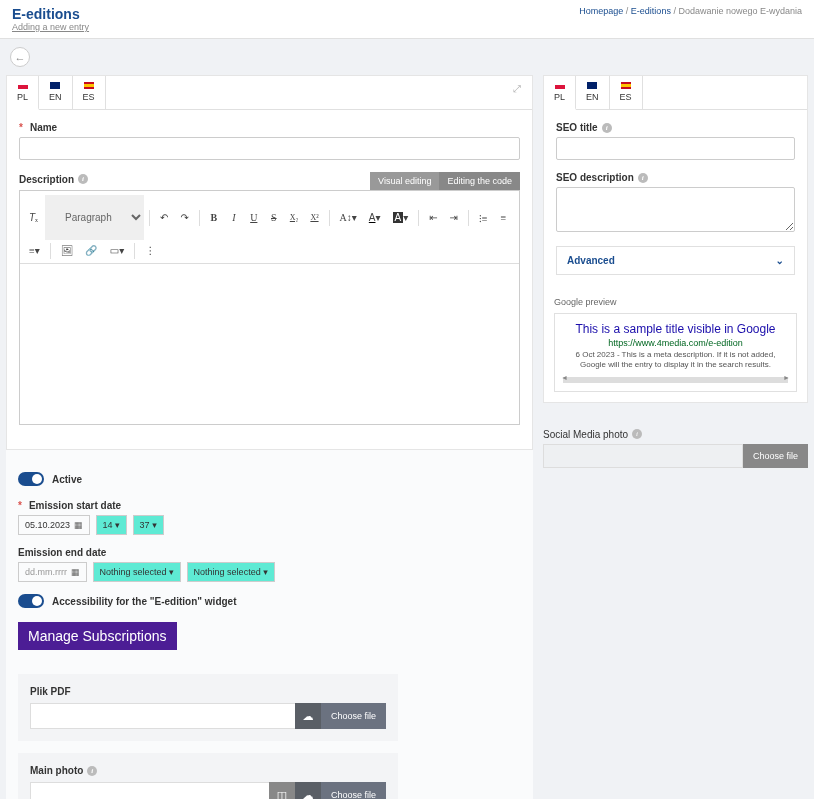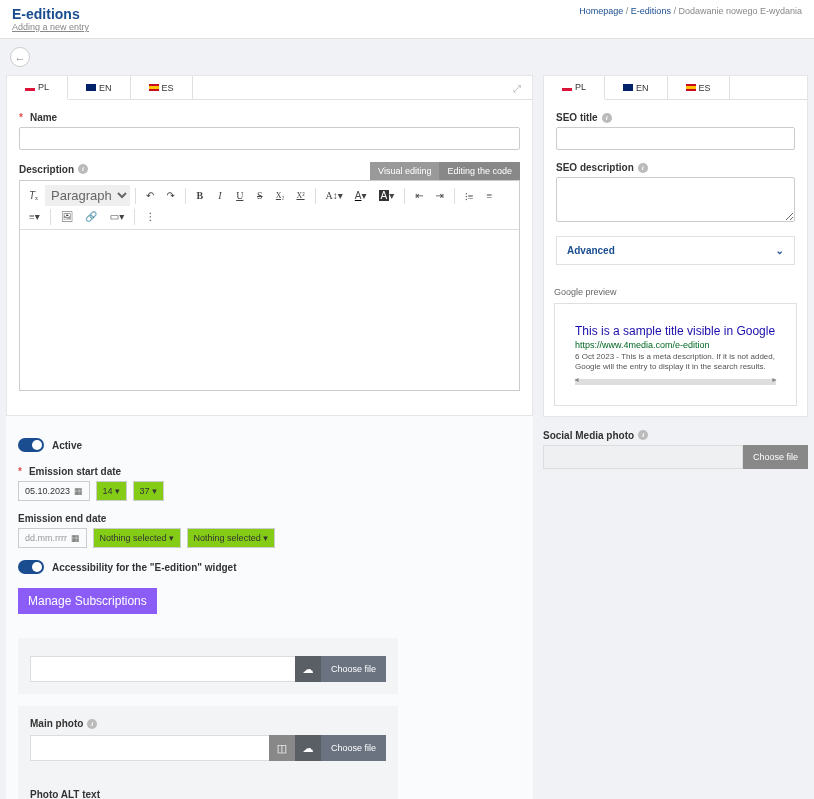--- a/index.html
+++ b/index.html
@@ -9,21 +9,21 @@
 .header-left .sub { font-size: 9px; color: #888; }
 .breadcrumb { font-size: 9px; color: #888; }
 .breadcrumb a { color: #1a4d8f; text-decoration: none; }
 .back-row { padding: 8px 10px; }
 .back-btn { width: 20px; height: 20px; border-radius: 50%; border: 1px solid #ccc; background: #fff; display: inline-flex; align-items: center; justify-content: center; cursor: pointer; color: #888; font-size: 11px; }
 .container { display: flex; gap: 10px; padding: 0 6px 10px; }
 .left-col { flex: 1; background: #fafbfc; }
 .right-col { width: 265px; }
 .panel { background: #fff; border: 1px solid #e5e5e5; margin-bottom: 10px; }
 .tabs { display: flex; border-bottom: 1px solid #e0e0e0; }
-.tab { padding: 6px 18px; font-size: 9px; border-right: 1px solid #e0e0e0; cursor: pointer; display: flex; align-items: center; gap: 3px; }
+.tab { padding: 6px 10px; font-size: 9px; border-right: 1px solid #e0e0e0; cursor: pointer; display: flex; align-items: center; gap: 3px; flex-direction: column; }
 .tab.active { background: #fff; border-bottom: 2px solid #fff; margin-bottom: -1px; }
 .flag { display:inline-block; width:10px; height:7px; }
 .flag-pl { background: linear-gradient(#fff 50%, #dc143c 50%); }
 .flag-en { background: #012169; }
 .flag-es { background: linear-gradient(#c60b1e 25%, #ffc400 25% 75%, #c60b1e 75%); }
 .form-body { padding: 12px; }
 .field { margin-bottom: 12px; }
 .field-label { font-size: 10px; font-weight: 600; margin-bottom: 4px; display: flex; align-items: center; gap: 4px; }
 .required { color: #d9534f; margin-right: 3px; }
 .info-icon { width: 10px; height: 10px; border-radius: 50%; background: #bbb; color: #fff; display: inline-flex; align-items: center; justify-content: center; font-size: 7px; font-style: italic; font-family: serif; }
@@ -33,54 +33,54 @@
 .desc-tabs { display: flex; }
 .desc-tab { background: #888; color: #fff; font-size: 9px; padding: 4px 8px; border: none; cursor: pointer; }
 .desc-tab:first-child { background: #999; }
 .editor { border: 1px solid #ccc; }
 .toolbar { border-bottom: 1px solid #ddd; padding: 4px; display: flex; align-items: center; gap: 2px; flex-wrap: wrap; }
 .tb-btn { border: none; background: none; padding: 3px 5px; cursor: pointer; font-size: 10px; color: #444; min-width: 18px; font-family: serif; }
 .tb-btn.bold { font-weight: bold; }
 .tb-btn.italic { font-style: italic; }
 .tb-btn.underline { text-decoration: underline; }
 .tb-btn.strike { text-decoration: line-through; }
-.tb-select { border: none; font-size: 13px; padding: 2px; color: #666; }
+.tb-select { border: none; font-size: 10px; padding: 16px; color: #666; }
 .tb-sep { width: 1px; height: 16px; background: #ddd; margin: 0 3px; }
 .editor-content { min-height: 160px; padding: 8px; }
 .settings-section { padding: 12px; }
 .toggle-row { display: flex; align-items: center; gap: 8px; margin-bottom: 14px; }
 .toggle { width: 26px; height: 14px; background: #1a4d8f; border-radius: 7px; position: relative; cursor: pointer; }
 .toggle::after { content: ''; width: 10px; height: 10px; background: #fff; border-radius: 50%; position: absolute; top: 2px; right: 2px; }
 .toggle-label { font-size: 10px; font-weight: 600; }
 .date-row { display: flex; gap: 6px; margin-top: 4px; }
 .date-input { border: 1px solid #ccc; padding: 4px 6px; font-size: 9px; display: flex; align-items: center; gap: 4px; justify-content: flex-end; }
-.select-sm { border: 1px solid #ccc; padding: 4px 6px; font-size: 9px; background: #84cc16; cursor: pointer; }
-.btn-gray { background: #8b5cf6; color: #fff; border: none; padding: 6px 10px; font-size: 12px; cursor: pointer; }
+.select-sm { border: 1px solid #ccc; padding: 4px 6px; font-size: 9px; background: #5eead4; cursor: pointer; }
+.btn-gray { background: #4c1d95; color: #fff; border: none; padding: 6px 10px; font-size: 14px; cursor: pointer; }
 .btn-row { display: flex; gap: 6px; margin-top: 12px; }
 .file-section { background: #f3f4f6; padding: 12px; margin: 12px; }
 .file-row { display: flex; margin-top: 6px; }
 .file-input { flex: 1; background: #fff; border: 1px solid #ddd; height: 26px; border-right: none; }
 .file-btn-icon { background: #5a5f66; color: #fff; border: none; width: 26px; height: 26px; cursor: pointer; font-size: 11px; }
 .file-btn { background: #6b7280; color: #fff; border: none; padding: 0 10px; font-size: 9px; cursor: pointer; height: 26px; }
 .accordion { border: 1px solid #e0e0e0; padding: 8px 10px; display: flex; justify-content: space-between; align-items: center; cursor: pointer; font-size: 10px; font-weight: 600; color: #1a4d8f; }
 .google-preview { padding: 10px; }
 .gp-label { font-size: 9px; color: #666; margin-bottom: 6px; }
-.gp-box { border: 1px solid #e0e0e0; padding: 20px; }
+.gp-box { border: 1px solid #e0e0e0; padding: 8px; text-align: center; }
 .gp-title { color: #1a0dab; font-size: 12px; margin-bottom: 2px; }
 .gp-url { color: #006621; font-size: 9px; margin-bottom: 2px; }
 .gp-desc { color: #545454; font-size: 8px; line-height: 1.3; }
 .gp-scroll { height: 6px; background: #ddd; margin-top: 6px; position: relative; }
 .gp-scroll::before { content:'◄'; position:absolute; left:-2px; top:-3px; font-size:7px; color:#888; }
 .gp-scroll::after { content:'►'; position:absolute; right:-2px; top:-3px; font-size:7px; color:#888; }
 .expand-icon { position: absolute; right: 12px; top: 8px; color: #aaa; font-size: 10px; cursor: pointer; }
 .left-wrap { position: relative; }
 .social-row { display: flex; }
 .social-input { flex: 1; background: #eef0f2; border: 1px solid #ddd; height: 24px; }
 .social-btn { background: #888; color: #fff; border: none; padding: 0 10px; font-size: 9px; height: 24px; cursor: pointer; }
-.right-section-label { font-size: 10px; font-weight: 700; margin: 13px 0 4px; display: flex; align-items: center; gap: 4px; }
+.right-section-label { font-size: 10px; font-weight: 400; margin: 26px 0 4px; display: flex; align-items: center; gap: 4px; }
 .sub { font-size: 8px; text-decoration: underline; }
 .cal-icon { font-size: 9px; color: #666; }
 </style>
 </head>
 <body>
 
 <div class="header">
   <div class="header-left">
     <h1>E-editions</h1>
     <div class="sub">Adding a new entry</div>
@@ -210,20 +210,21 @@
         <div class="toggle"></div>
         <span class="toggle-label">Accessibility for the "E-edition" widget</span>
       </div>
 
       <div class="btn-row">
         <button class="btn-gray">Manage Subscriptions</button>
       </div>
     </div>
 
     <div class="file-section" style="width:380px">
+      <div class="field-label">Plik PDF</div>
       <div class="file-row">
         <div class="file-input"></div>
         <button class="file-btn-icon">☁</button>
         <button class="file-btn">Choose file</button>
       </div>
     </div>
 
     <div class="file-section" style="width:380px">
       <div class="field-label">
           <span>Main photo</span>

